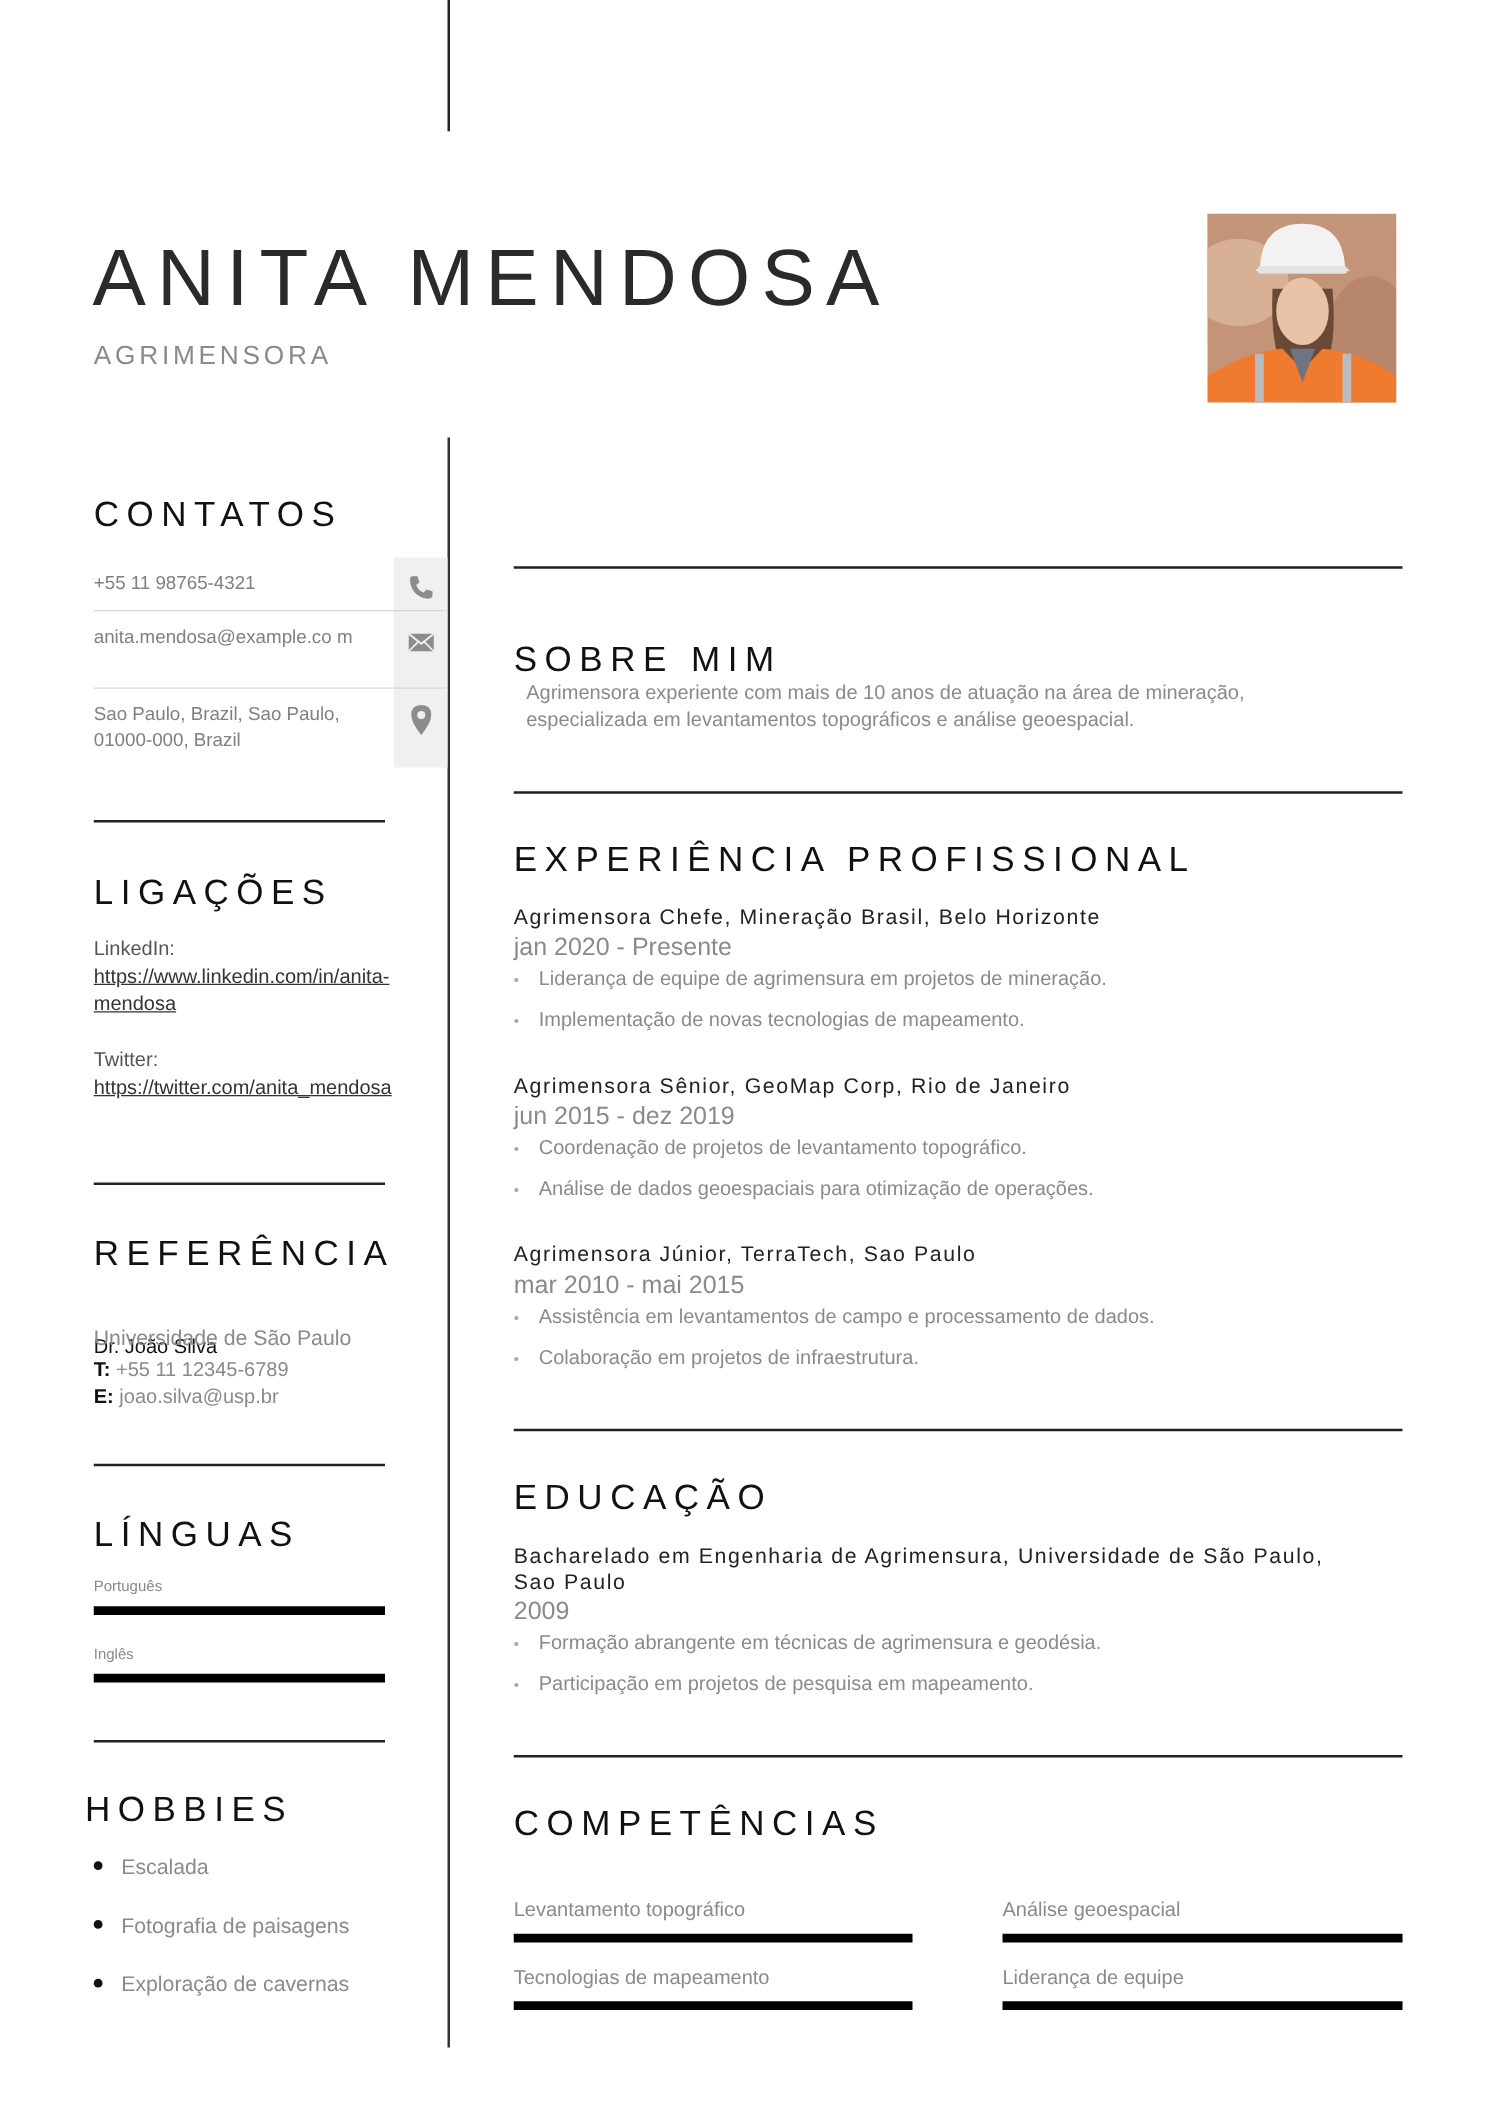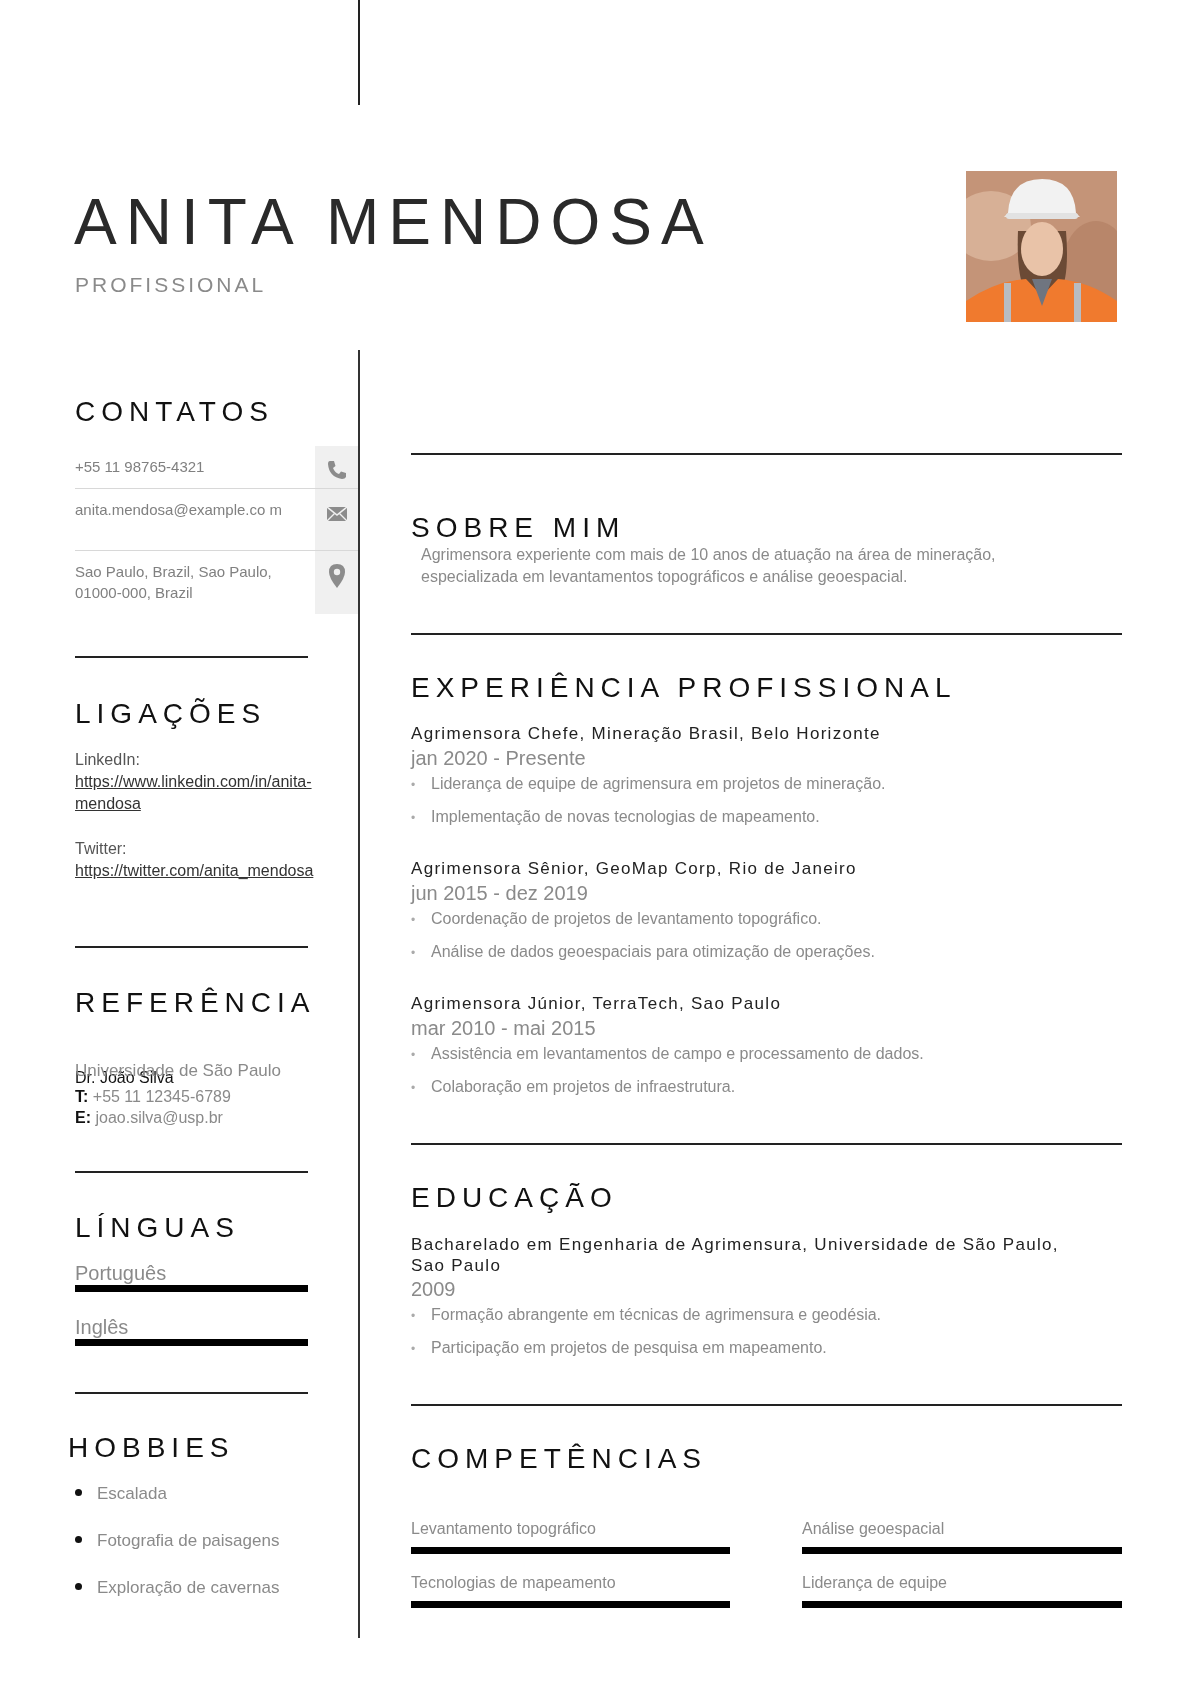--- a/index.html
+++ b/index.html
@@ -19,39 +19,39 @@
   .contact-text { left: 75px; width: 230px; font-size: 15px; color: #808080; line-height: 21px; }
   .contact-div { left: 75px; width: 283px; height: 1px; background: #d8d8d8; }
   .icon-strip { left: 315px; top: 446px; width: 43px; height: 168px; background: #f0f0f0; }
   .icon { left: 325px; width: 24px; height: 24px; }
   .link-label { left: 75px; font-size: 16px; color: #555; line-height: 22px; width: 240px; }
   .link-url { color: #333; text-decoration: underline; word-break: break-all; }
   .ref-name { left: 75px; top: 1040px; font-size: 16px; font-weight: normal; color: #111; margin-top: 29px; }
   .ref-org { left: 75px; top: 1061px; font-size: 17px; color: #8a8a8a; }
   .ref-line { left: 75px; font-size: 16px; color: #8a8a8a; }
   .ref-line b { color: #111; font-weight: bold; }
-  .lang-label { left: 75px; font-size: 20px; color: #8a8a8a; }
+  .lang-label { left: 75px; font-size: 12px; color: #8a8a8a; }
   .bar { height: 7px; background: #000; }
   .hobby { left: 75px; font-size: 17px; color: #8a8a8a; }
   .hobby-dot { display: inline-block; width: 7px; height: 7px; border-radius: 50%; background: #111; margin-right: 15px; vertical-align: middle; position: relative; top: -2px; }
   .body-text { left: 411px; width: 700px; font-size: 16px; color: #8a8a8a; line-height: 22px; }
   .job-title { left: 411px; font-size: 17px; letter-spacing: 1.3px; color: #222; white-space: nowrap; }
   .job-date { left: 411px; font-size: 20px; color: #8a8a8a; }
   .bullet { left: 411px; font-size: 16px; color: #8a8a8a; white-space: nowrap; }
   .bullet .dot { display: inline-block; width: 20px; color: #aaa; font-size: 12px; }
   .skill-label { font-size: 16px; color: #8a8a8a; }
 </style>
 </head>
 <body>
 
 <div class="abs top-rule"></div>
 <div class="abs col-rule"></div>
 
 <div class="abs name">ANITA MENDOSA</div>
-<div class="abs title">PROFISSIONAL</div>
+<div class="abs title">AGRIMENSORA</div>
 <div class="abs photo" title="Profile photo of woman in white hard hat and orange safety vest">
   <svg width="151" height="151" viewBox="0 0 151 151">
     <rect x="0" y="0" width="151" height="151" fill="#c49478"></rect>
     <ellipse cx="25" cy="55" rx="40" ry="35" fill="#d7b096"></ellipse>
     <ellipse cx="130" cy="100" rx="35" ry="50" fill="#b8866a"></ellipse>
     <path d="M52 60 Q50 110 62 125 L92 125 Q104 110 100 60 Z" fill="#6b4a35"></path>
     <ellipse cx="76" cy="78" rx="21" ry="27" fill="#e9c3a8"></ellipse>
     <path d="M42 42 Q44 8 76 8 Q108 8 110 42 L114 46 Q76 40 38 46 Z" fill="#f2f2f2"></path>
     <rect x="40" y="42" width="72" height="6" rx="3" fill="#e2e2e2"></rect>
     <path d="M0 151 L0 130 Q30 110 60 108 L76 125 L92 108 Q122 110 151 130 L151 151 Z" fill="#f07a2e"></path>

